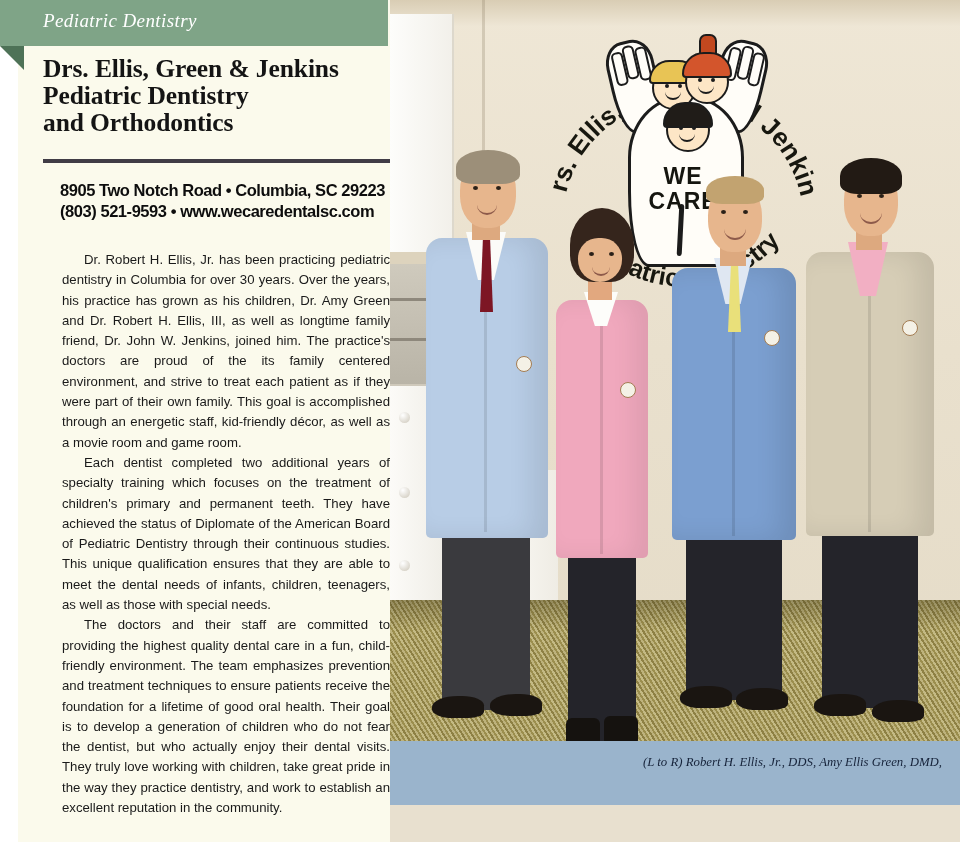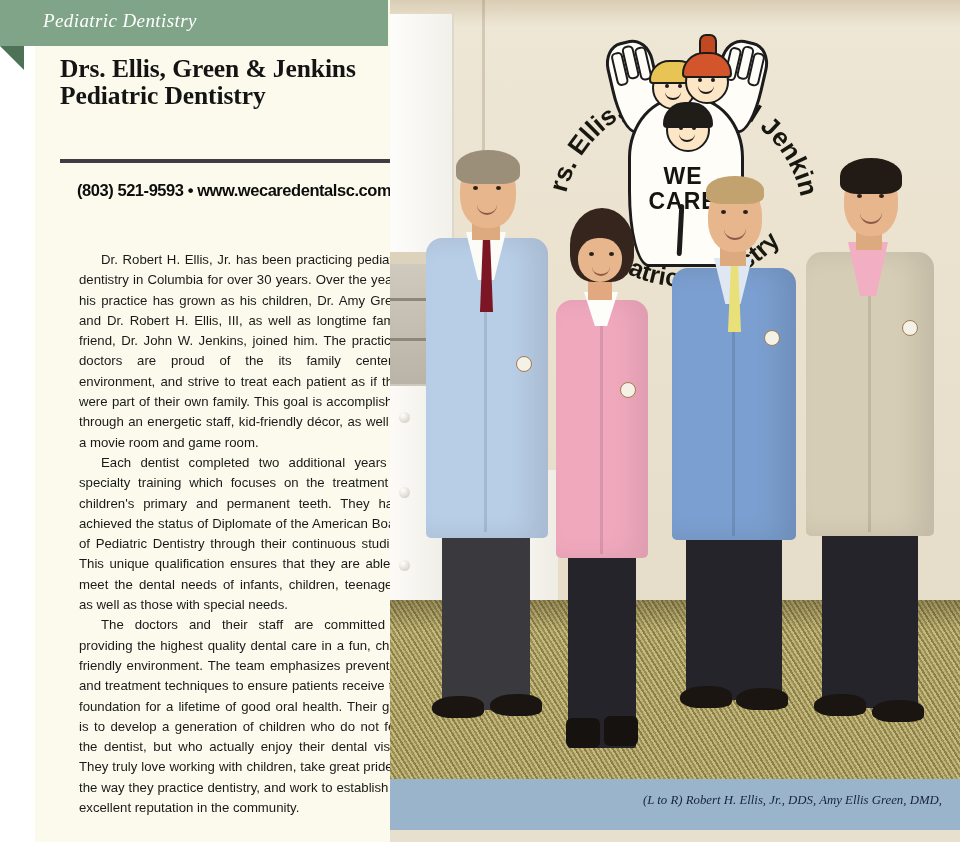--- a/index.html
+++ b/index.html
@@ -17,21 +17,21 @@
     position: relative;
     width: 960px;
     height: 842px;
     background: #ffffff;
     overflow: hidden;
   }
 
   
   .left-col {
     position: absolute;
-    left: 35px;
+    left: 18px;
     top: 0;
     width: 385px;
     height: 842px;
     background: #fbfaec;
   }
 
   
   .ribbon {
     position: absolute;
     left: 0px;
@@ -284,22 +284,22 @@
   .neck { position: absolute; background: #dda97f; }
   .shirt { position: absolute; }
   .tie { position: absolute; }
   .badge { position: absolute; width: 14px; height: 14px; border-radius: 50%;
            background: #f4f1e6; border: 1.5px solid #a37c52; }
   .lapel-gap { position: absolute; background: rgba(0,0,0,.10); }
 
   
   .caption {
     position: absolute;
-    left: 0px; top: 779px;
-    width: 570px; height: 51px;
+    left: 0px; top: 741px;
+    width: 570px; height: 64px;
     background: #9ab4cc;
   }
   .caption-text {
     position: absolute;
     right: 18px; top: 11px;
     width: 470px;
     text-align: right;
     font-family: "Liberation Serif", serif;
     font-style: italic;
     font-size: 12.8px;
@@ -311,25 +311,27 @@
 </head>
 <body>
 
 <div class="page">
 
   <div class="left-col">
 
     <div class="headline">
       <div>Drs. Ellis, Green &amp; Jenkins</div>
       <div>Pediatric Dentistry</div>
+      <div>and Orthodontics</div>
     </div>
 
     <div class="rule"></div>
 
     <div class="contact">
+      <div>8905 Two Notch Road • Columbia, SC 29223</div>
       <div>(803) 521-9593 • www.wecaredentalsc.com</div>
     </div>
 
     <div class="bodytext">
       <p>Dr. Robert H. Ellis, Jr. has been practicing pediatric dentistry in Columbia for over 30 years. Over the years, his practice has grown as his children, Dr. Amy Green and Dr. Robert H. Ellis, III, as well as longtime family friend, Dr. John W. Jenkins, joined him. The practice's doctors are proud of the its family centered environment, and strive to treat each patient as if they were part of their own family. This goal is accomplished through an energetic staff, kid-friendly décor, as well as a movie room and game room.</p>
       <p>Each dentist completed two additional years of specialty training which focuses on the treatment of children's primary and permanent teeth. They have achieved the status of Diplomate of the American Board of Pediatric Dentistry through their continuous studies. This unique qualification ensures that they are able to meet the dental needs of infants, children, teenagers, as well as those with special needs.</p>
       <p>The doctors and their staff are committed to providing the highest quality dental care in a fun, child-friendly environment. The team emphasizes prevention and treatment techniques to ensure patients receive the foundation for a lifetime of good oral health. Their goal is to develop a generation of children who do not fear the dentist, but who actually enjoy their dental visits. They truly love working with children, take great pride in the way they practice dentistry, and work to establish an excellent reputation in the community.</p>
     </div>
   </div>
 

